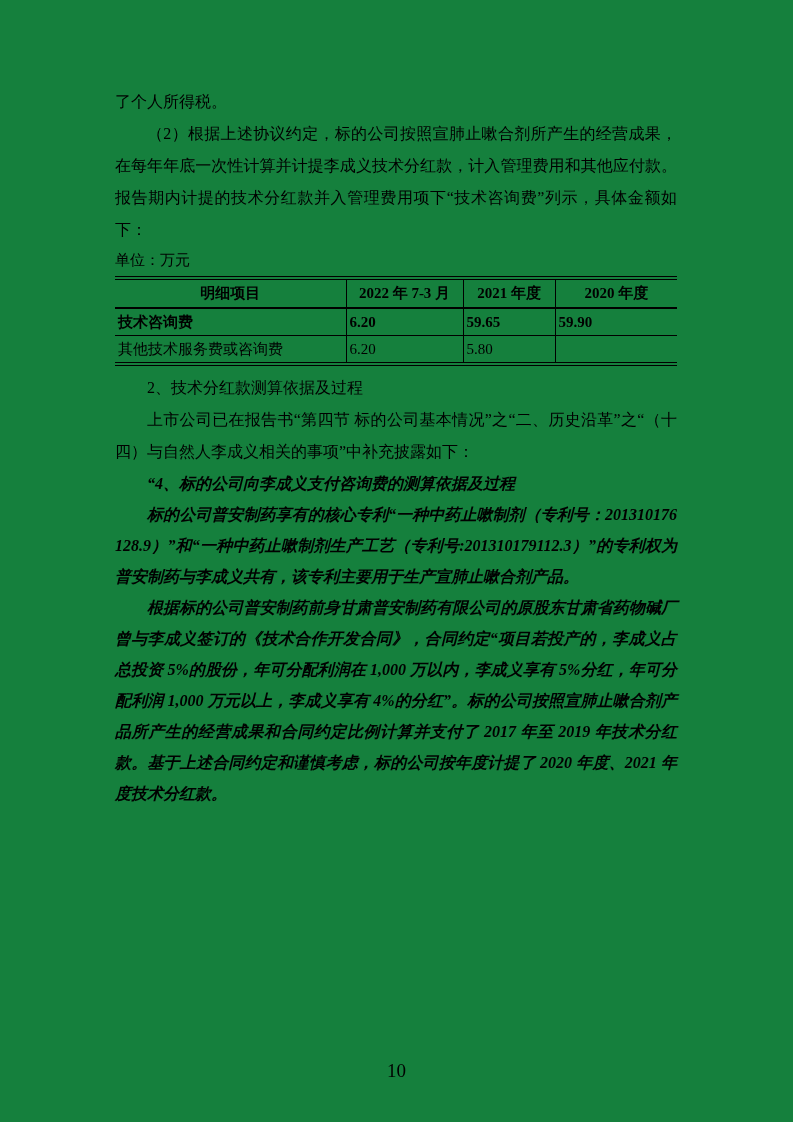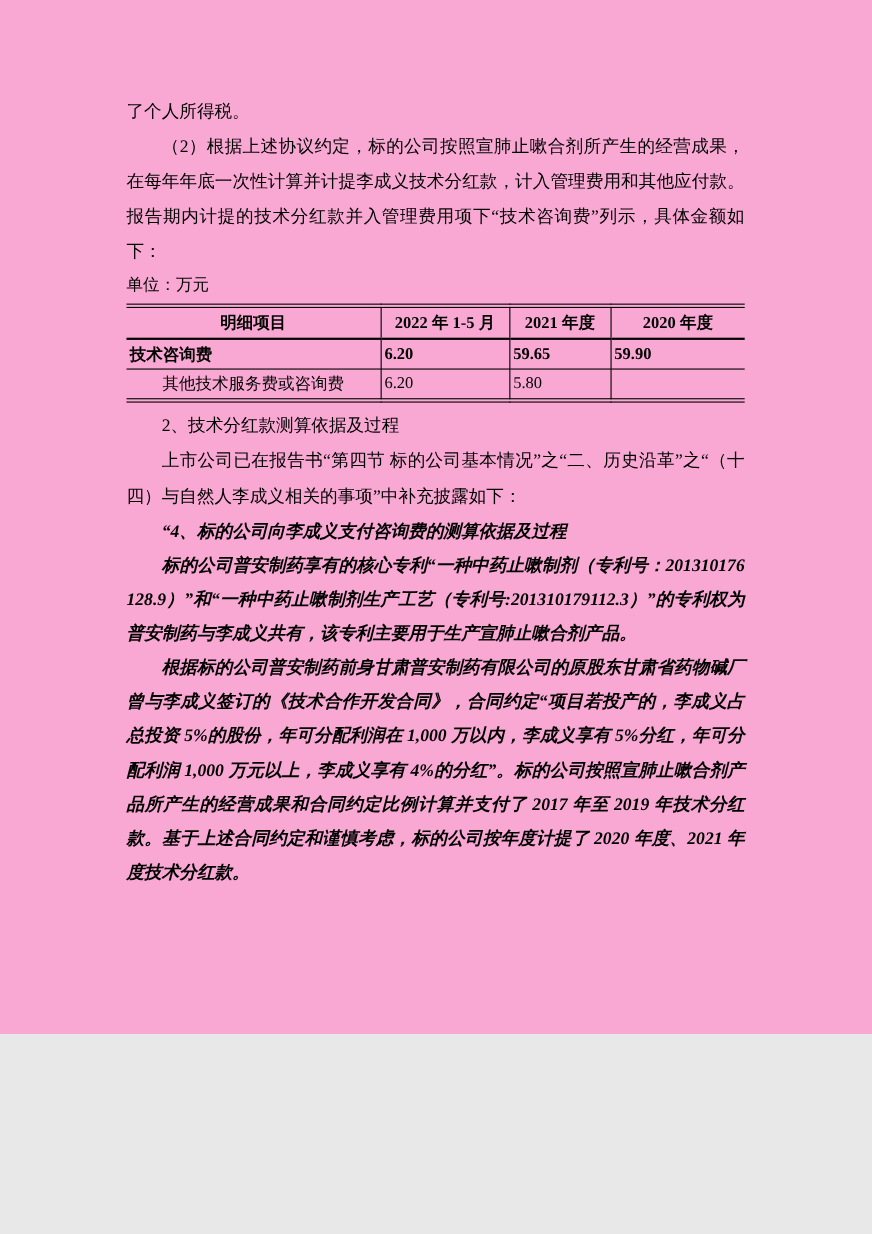--- a/index.html
+++ b/index.html
@@ -1,20 +1,20 @@
 <!DOCTYPE html>
 <html><head>
 <meta charset="utf-8">
 <style>
   html,body { margin:0; padding:0; background:#e8e8e8; }
   .page {
     position:relative;
-    width:793px; height:940px;
+    width:793px; height:1122px;
     margin:0 auto;
-    background:#f9a8d4;
+    background:#15803d;
     font-family:"Liberation Serif","DejaVu Serif",serif;
     color:#000;
     overflow:hidden;
   }
   .content {
     position:absolute;
     left:115px; top:86px;
     width:562px;
   }
   p.body {
@@ -56,21 +56,21 @@
     border-bottom:1px solid #000;
     height:26px;
     padding:0 3px;
   }
   table.detail tr:last-child td { border-bottom:none; }
   table.detail th:not(:last-child),
   table.detail td:not(:last-child) { border-right:1px solid #000; }
   td.lbl { text-align:left;font-family:Liberation Mono, monospace; }
   td.num { padding-right:8px; }
   tr.bold-row td { font-weight:bold; }
-  td.indent1 { padding-left:62px;text-align:center; }
+  td.indent1 { padding-left:62px; }
   .page-number {
     position:absolute;
     left:0; right:0;
     top:1024px;
     text-align:center;
     font-size:19px;
     margin-top:36px;
   }
 </style>
 </head>
@@ -87,21 +87,21 @@
     <table class="detail">
       <colgroup>
         <col style="width:231px">
         <col style="width:117px">
         <col style="width:92px">
         <col style="width:122px">
       </colgroup>
       <thead>
         <tr>
           <th>明细项目</th>
-          <th>2022 年 1-5 月</th>
+          <th>2022 年 7-3 月</th>
           <th>2021 年度</th>
           <th>2020 年度</th>
         </tr>
       </thead>
       <tbody>
         <tr class="bold-row">
           <td class="lbl">技术咨询费</td>
           <td class="num">6.20</td>
           <td class="num">59.65</td>
           <td class="num">59.90</td>

